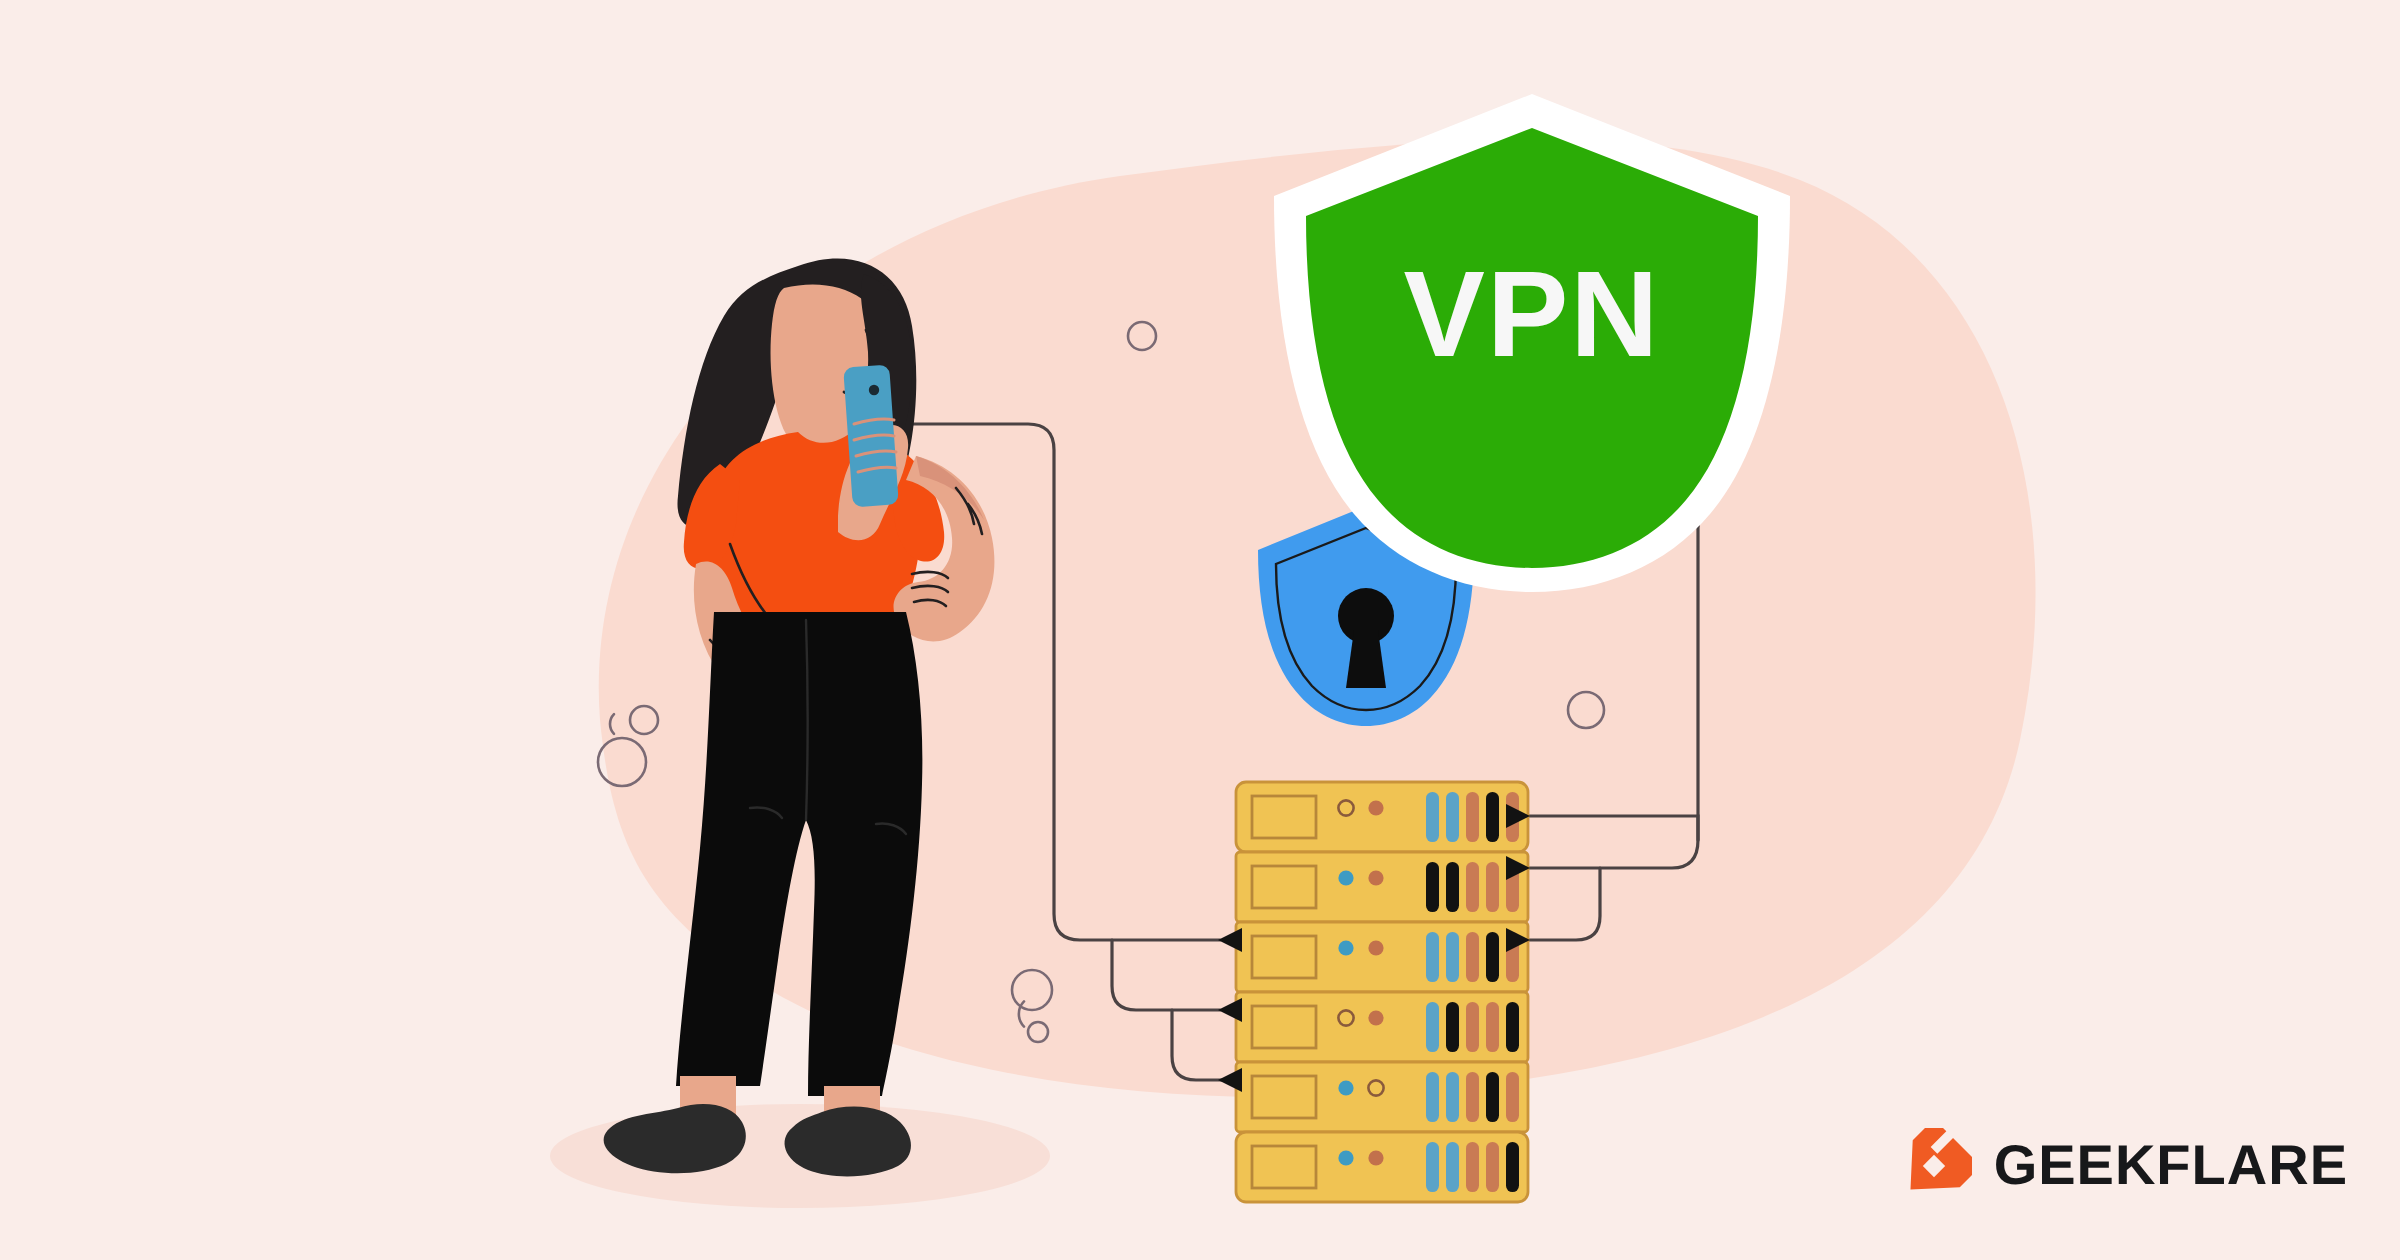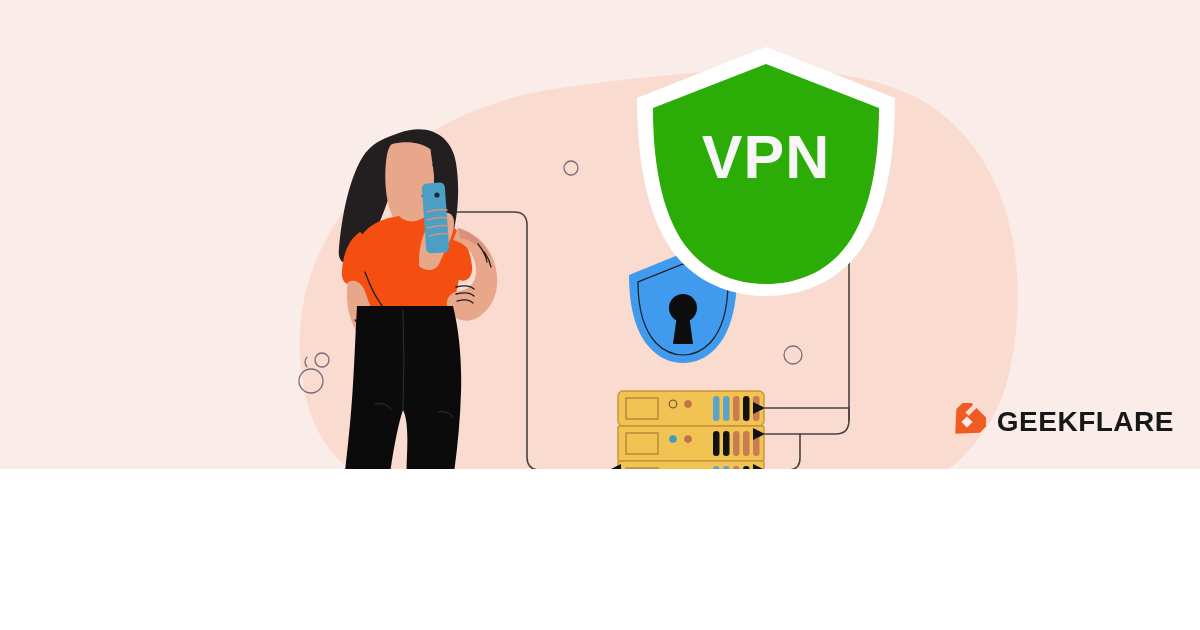--- a/index.html
+++ b/index.html
@@ -7,21 +7,21 @@
     margin: 0;
     padding: 0;
     background: #ffffff;
   }
   body {
     font-family: "Liberation Sans", sans-serif;
   }
   #stage {
     position: relative;
     width: 1200px;
-    height: 469px;
+    height: 630px;
     overflow: hidden;
     background: #e5e5e5;
   }
   #stage svg.layer {
     position: absolute;
     left: 0;
     top: 0;
     width: 1200px;
     height: 630px;
     display: block;

